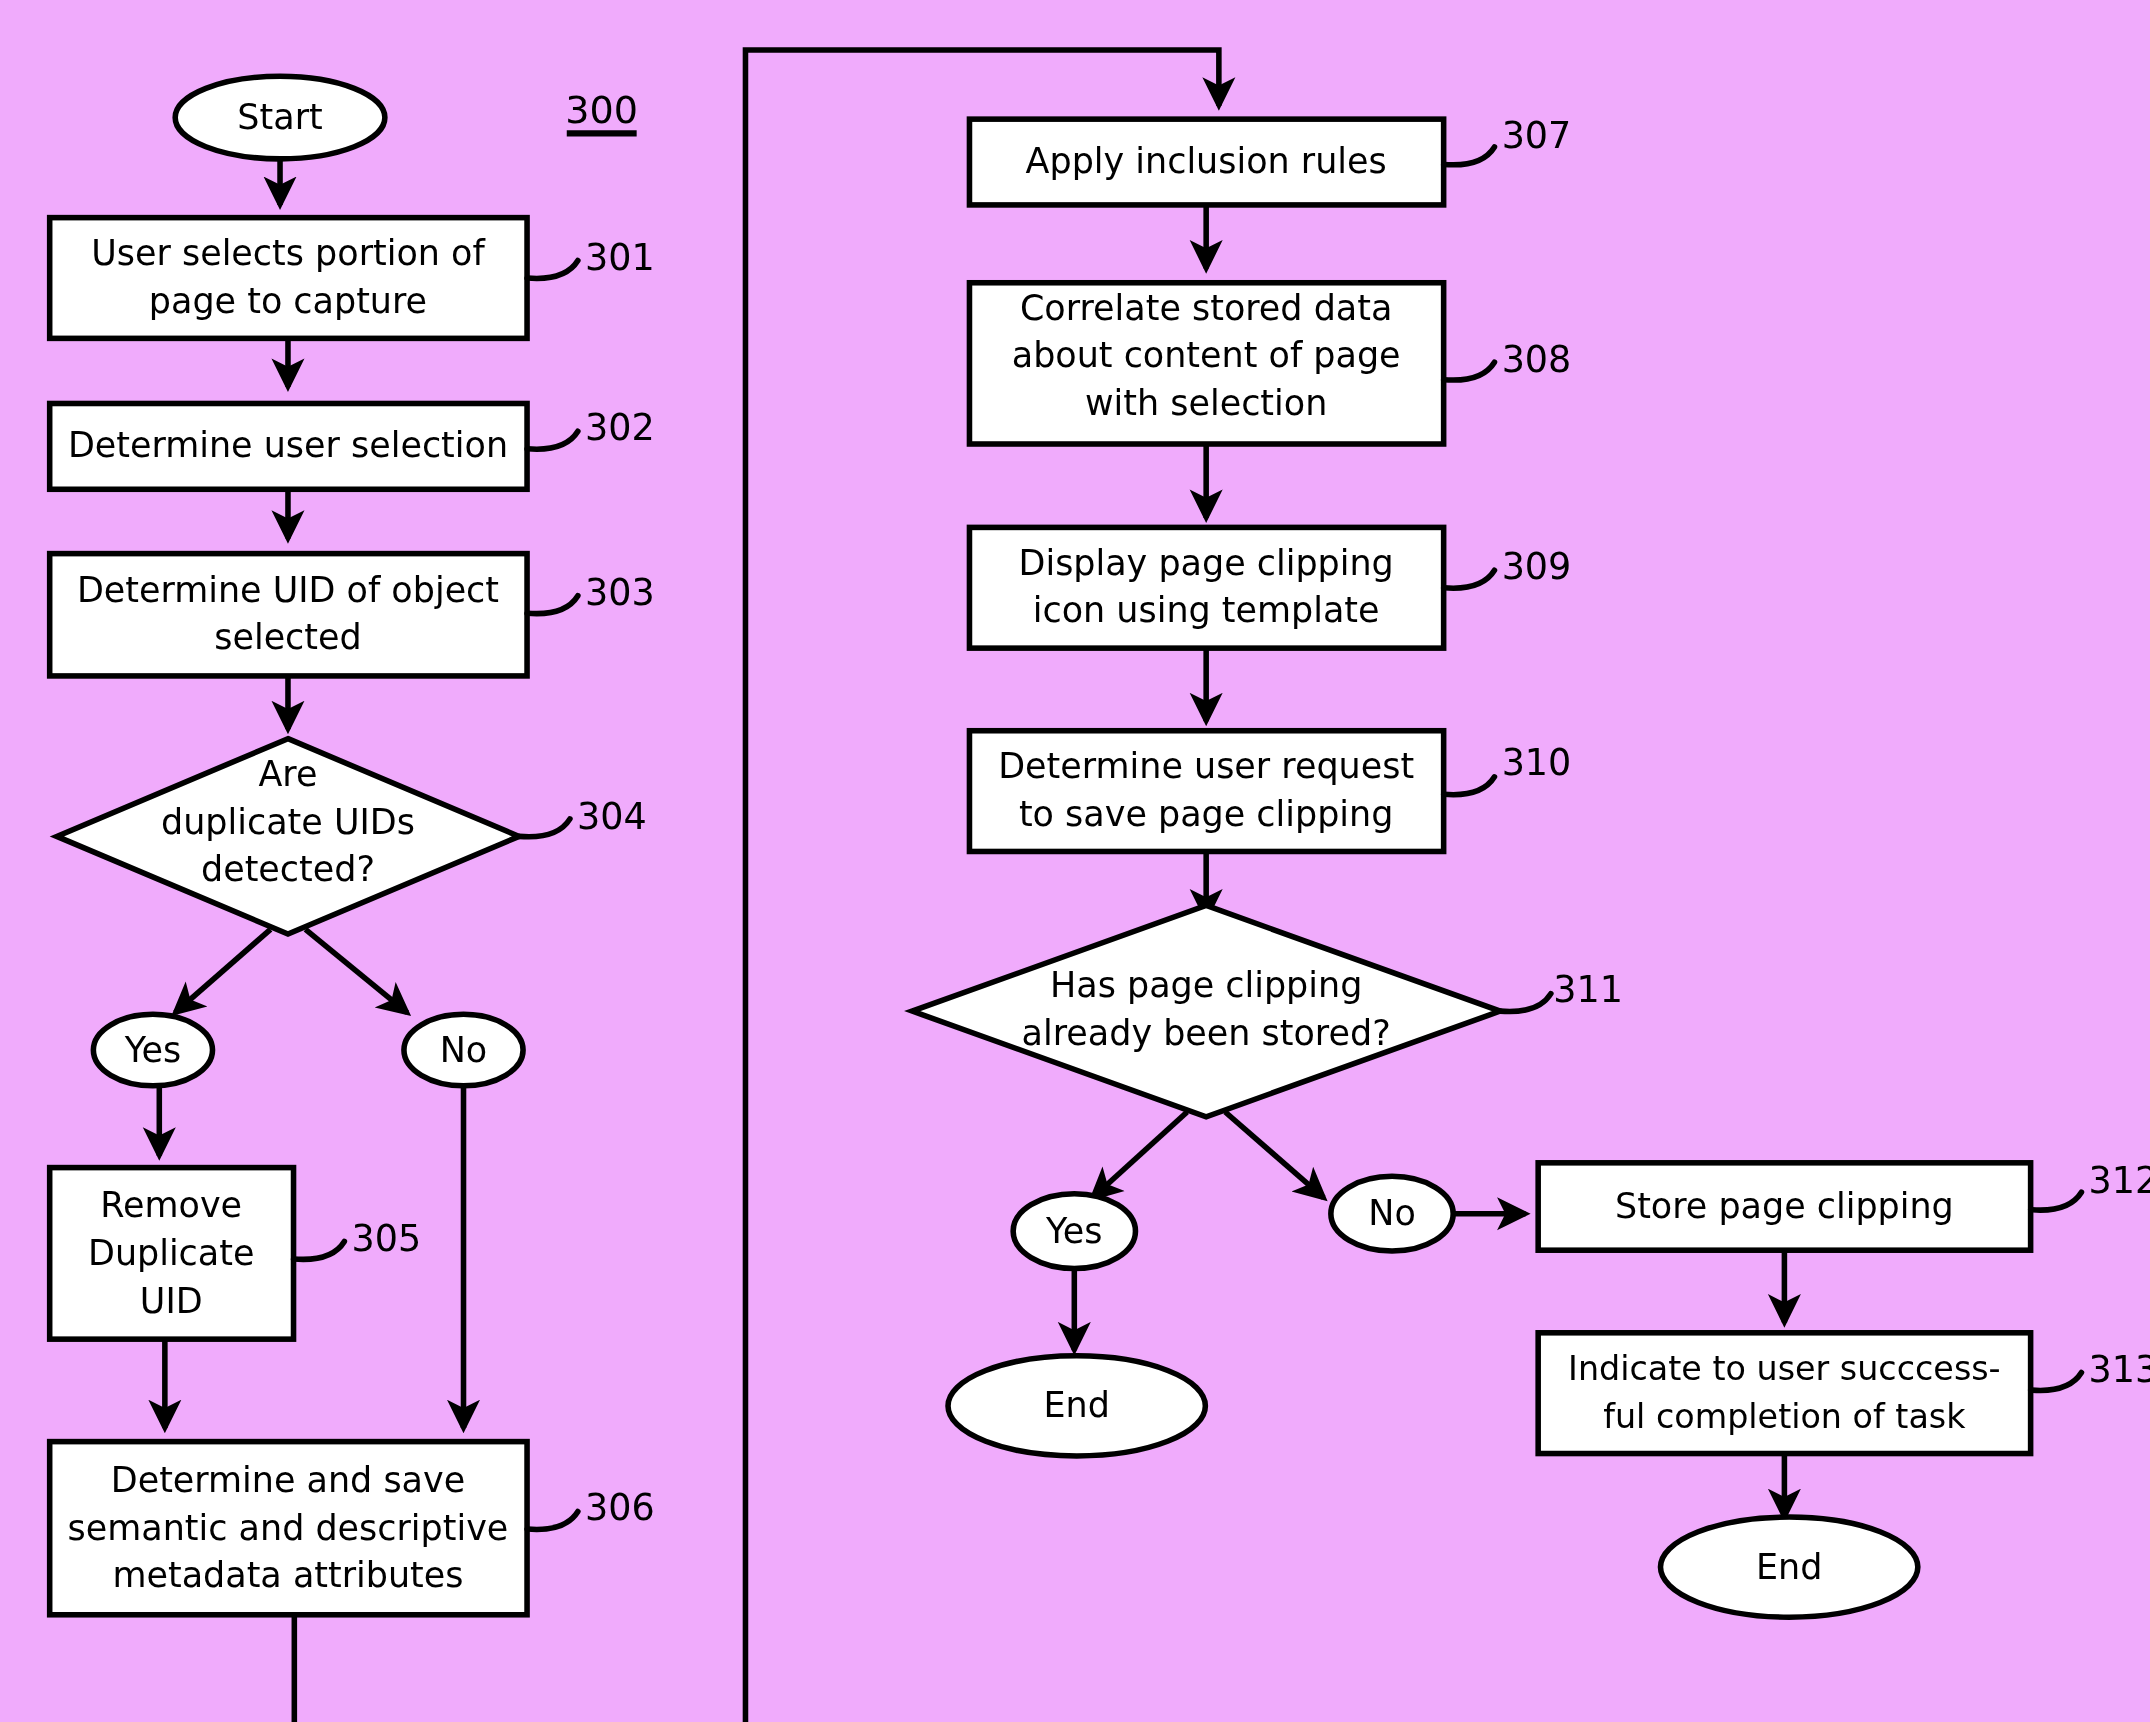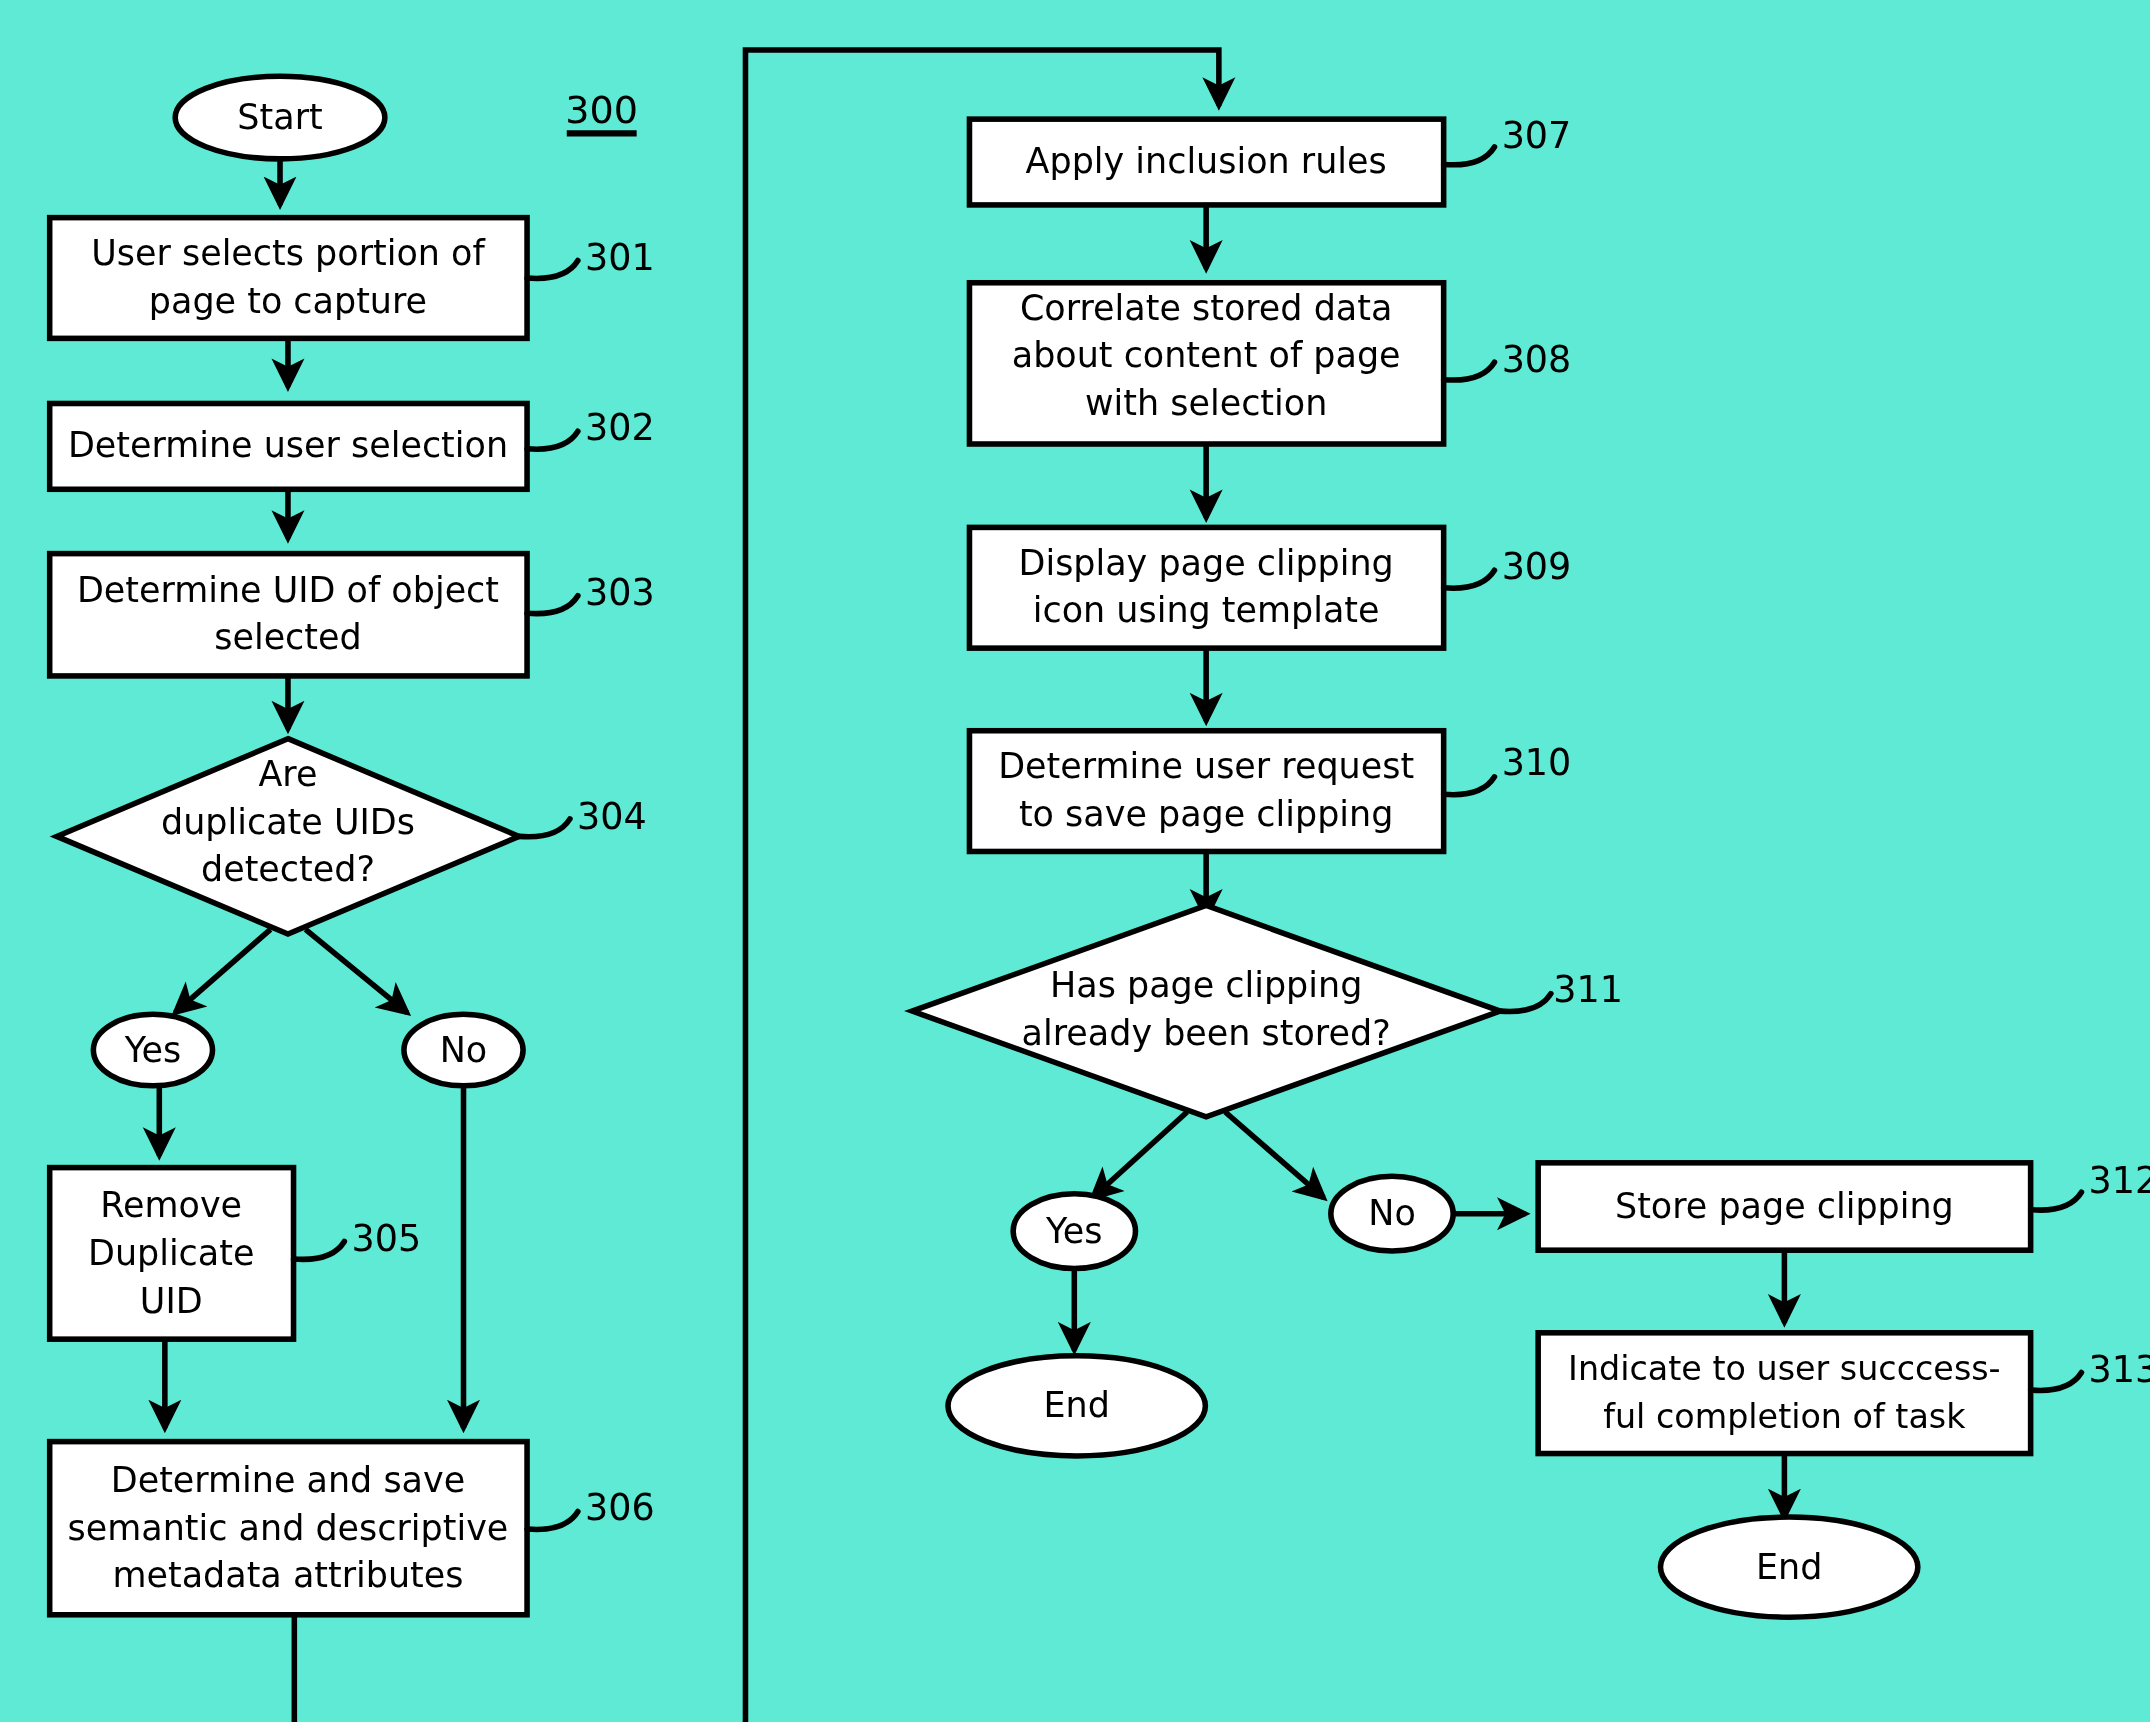--- a/index.html
+++ b/index.html
@@ -8,21 +8,21 @@
     padding: 0;
     background: #ffffff;
   }
   body {
     font-family: "DejaVu Sans", sans-serif;
   }
   #figure-root {
     position: relative;
     width: 2151px;
     height: 1722px;
-    background: #5eead4;
+    background: #f0abfc;
     overflow: hidden;
   }
   svg.flow {
     position: absolute;
     left: 0;
     top: 0;
     width: 2151px;
     height: 1722px;
     display: block;
   }

